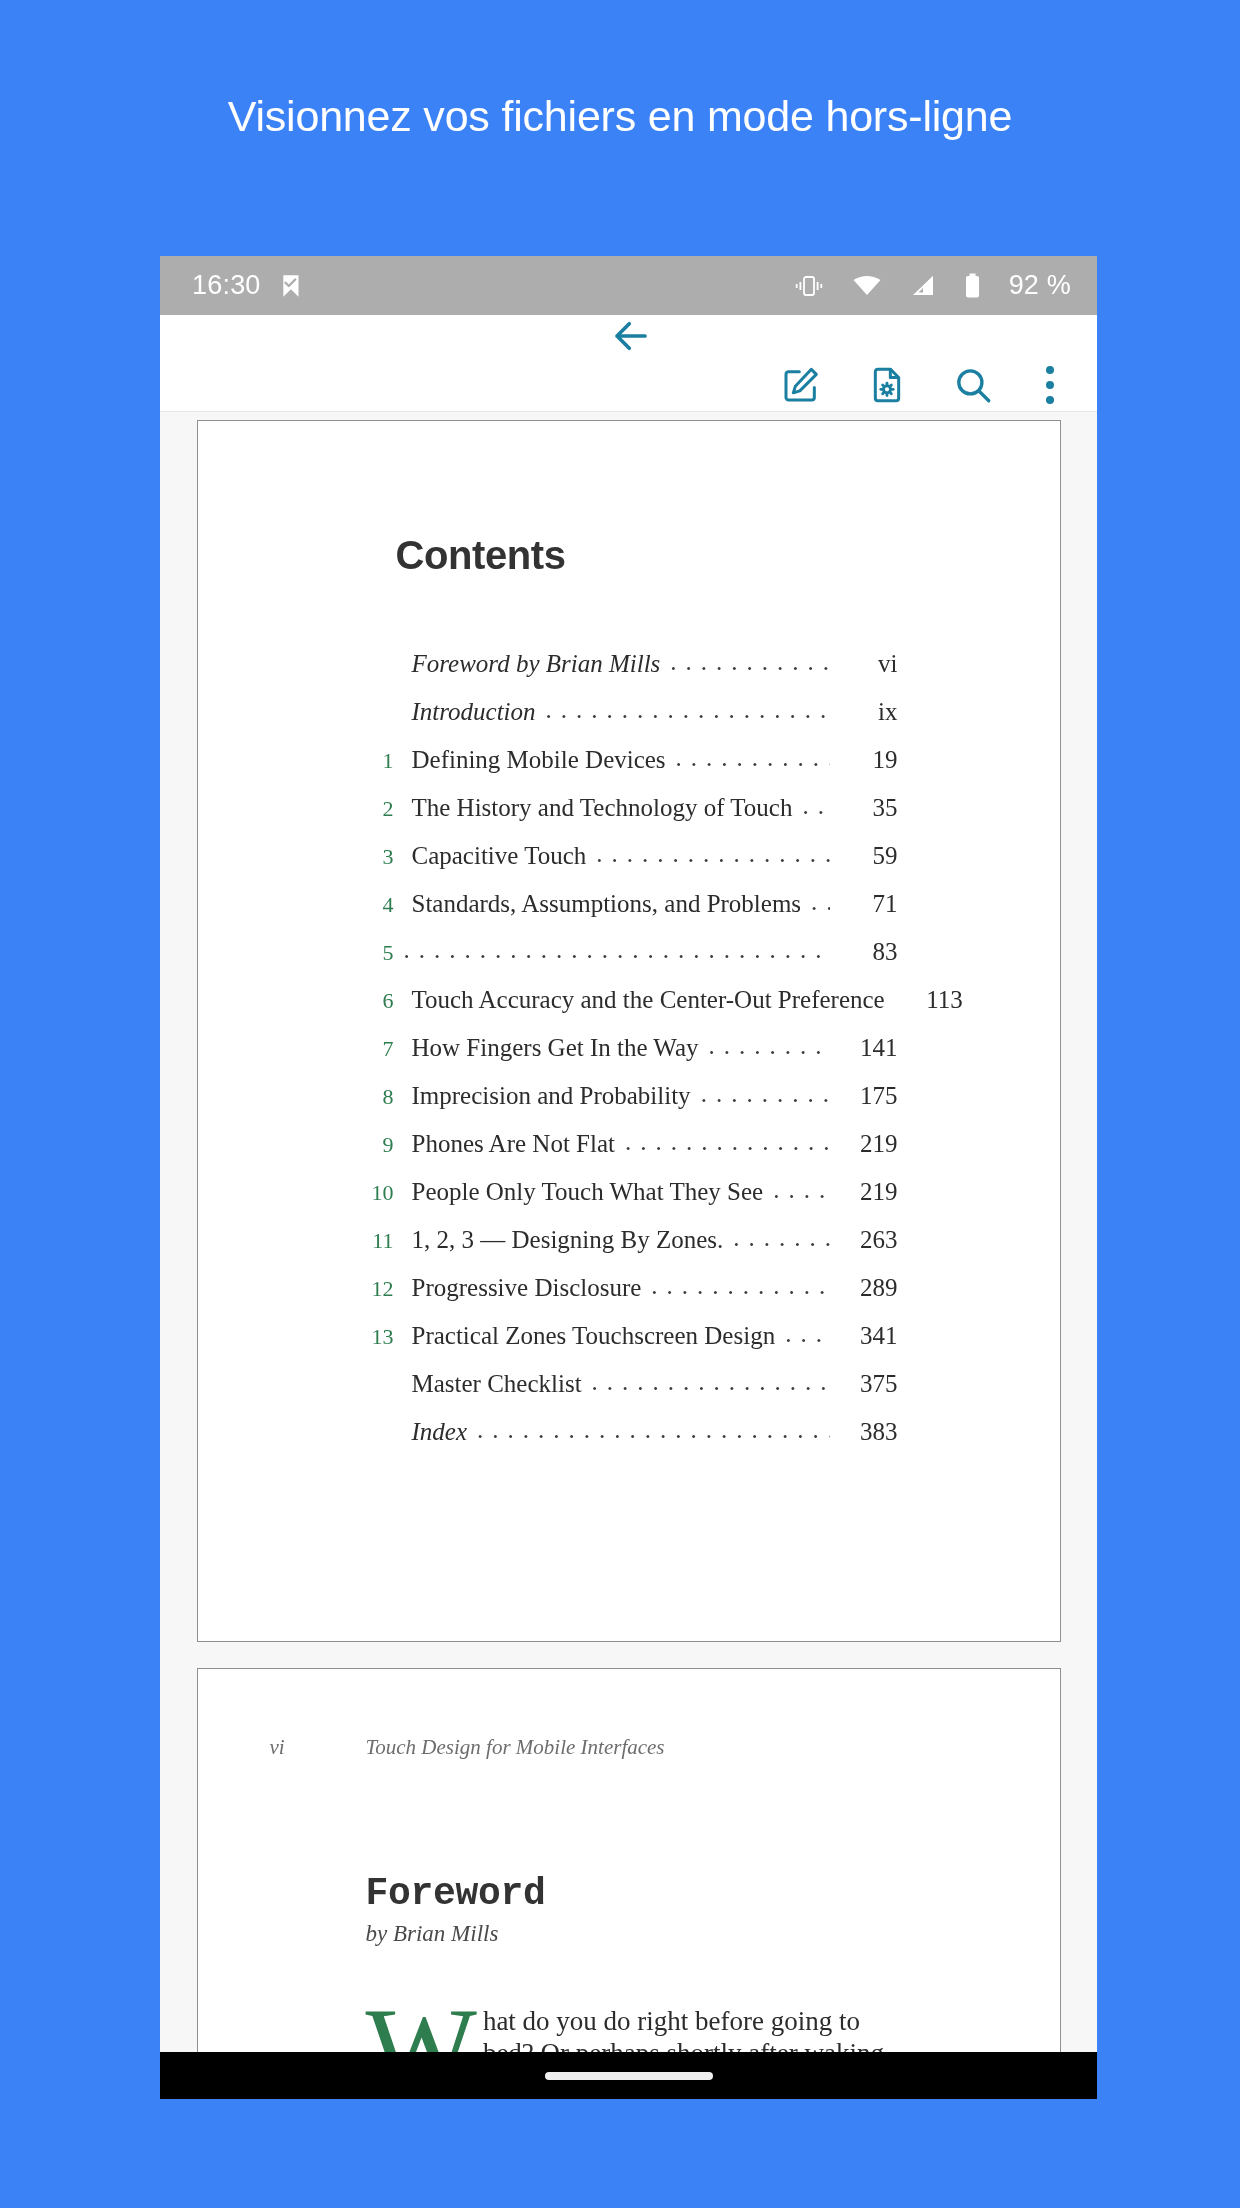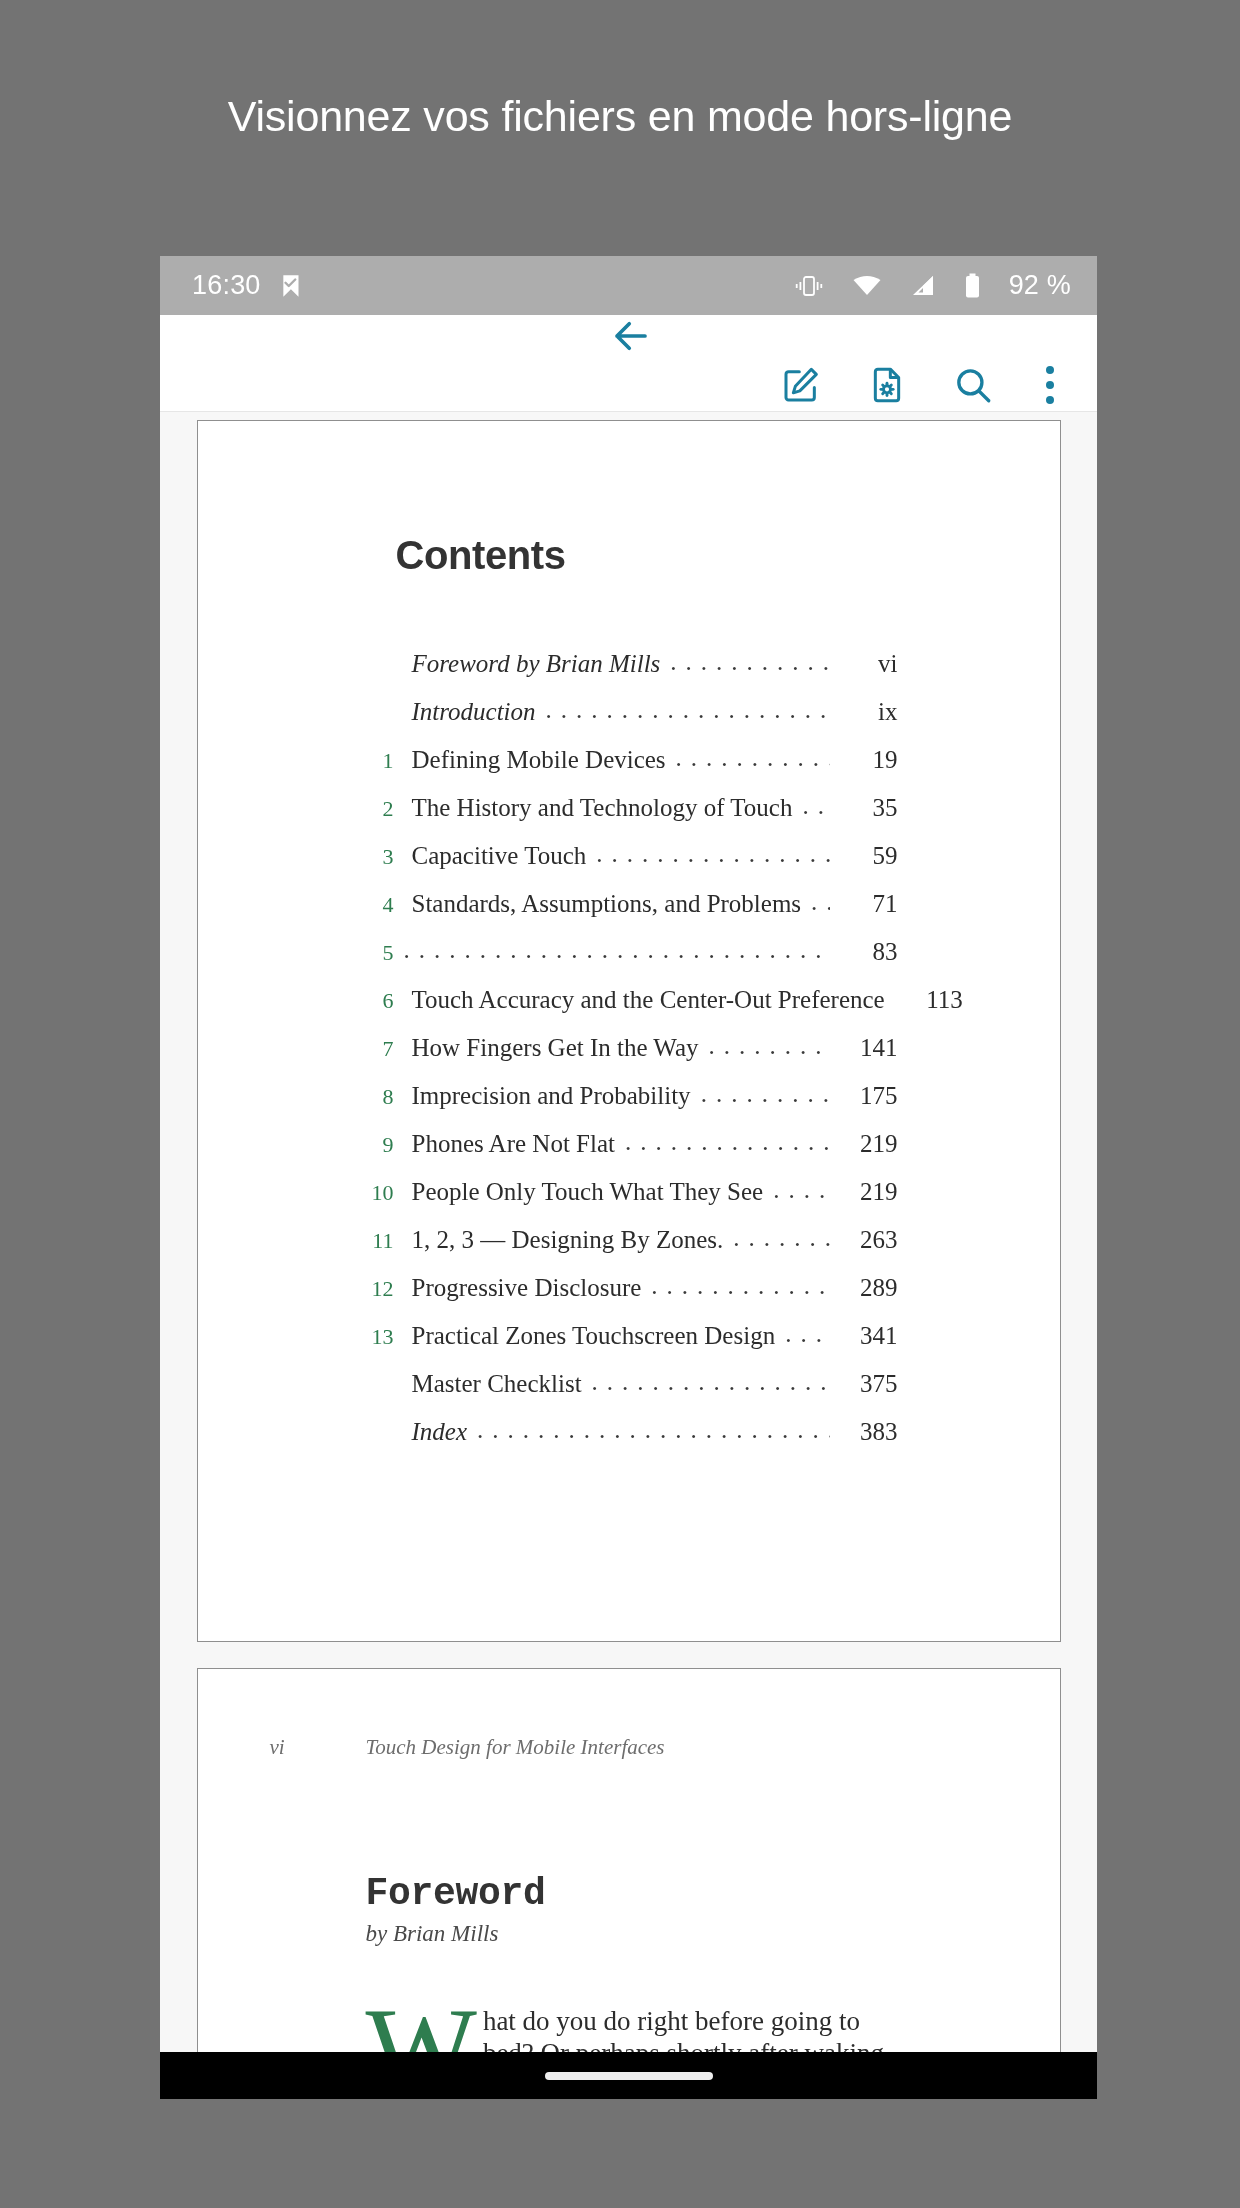--- a/index.html
+++ b/index.html
@@ -2,21 +2,21 @@
 <html><head>
 <meta charset="utf-8">
 <style>
   * { margin:0; padding:0; box-sizing:border-box; }
   html,body{
     width:1240px; height:2208px;
     background:#03141c;
     font-family:"Liberation Sans", sans-serif;
     overflow:hidden;
   }
-  #root{ position:relative; width:1240px; height:2208px; background:#737373; }
+  #root{ position:relative; width:1240px; height:2208px; background:#3b82f6; }
 
   
   .headline{
     position:absolute; left:0; top:92px; width:1240px;
     text-align:center;
     color:#ffffff;
     font-size:43px;
     font-weight:400;
     letter-spacing:-0.2px;
     font-family:"Liberation Sans", sans-serif;

